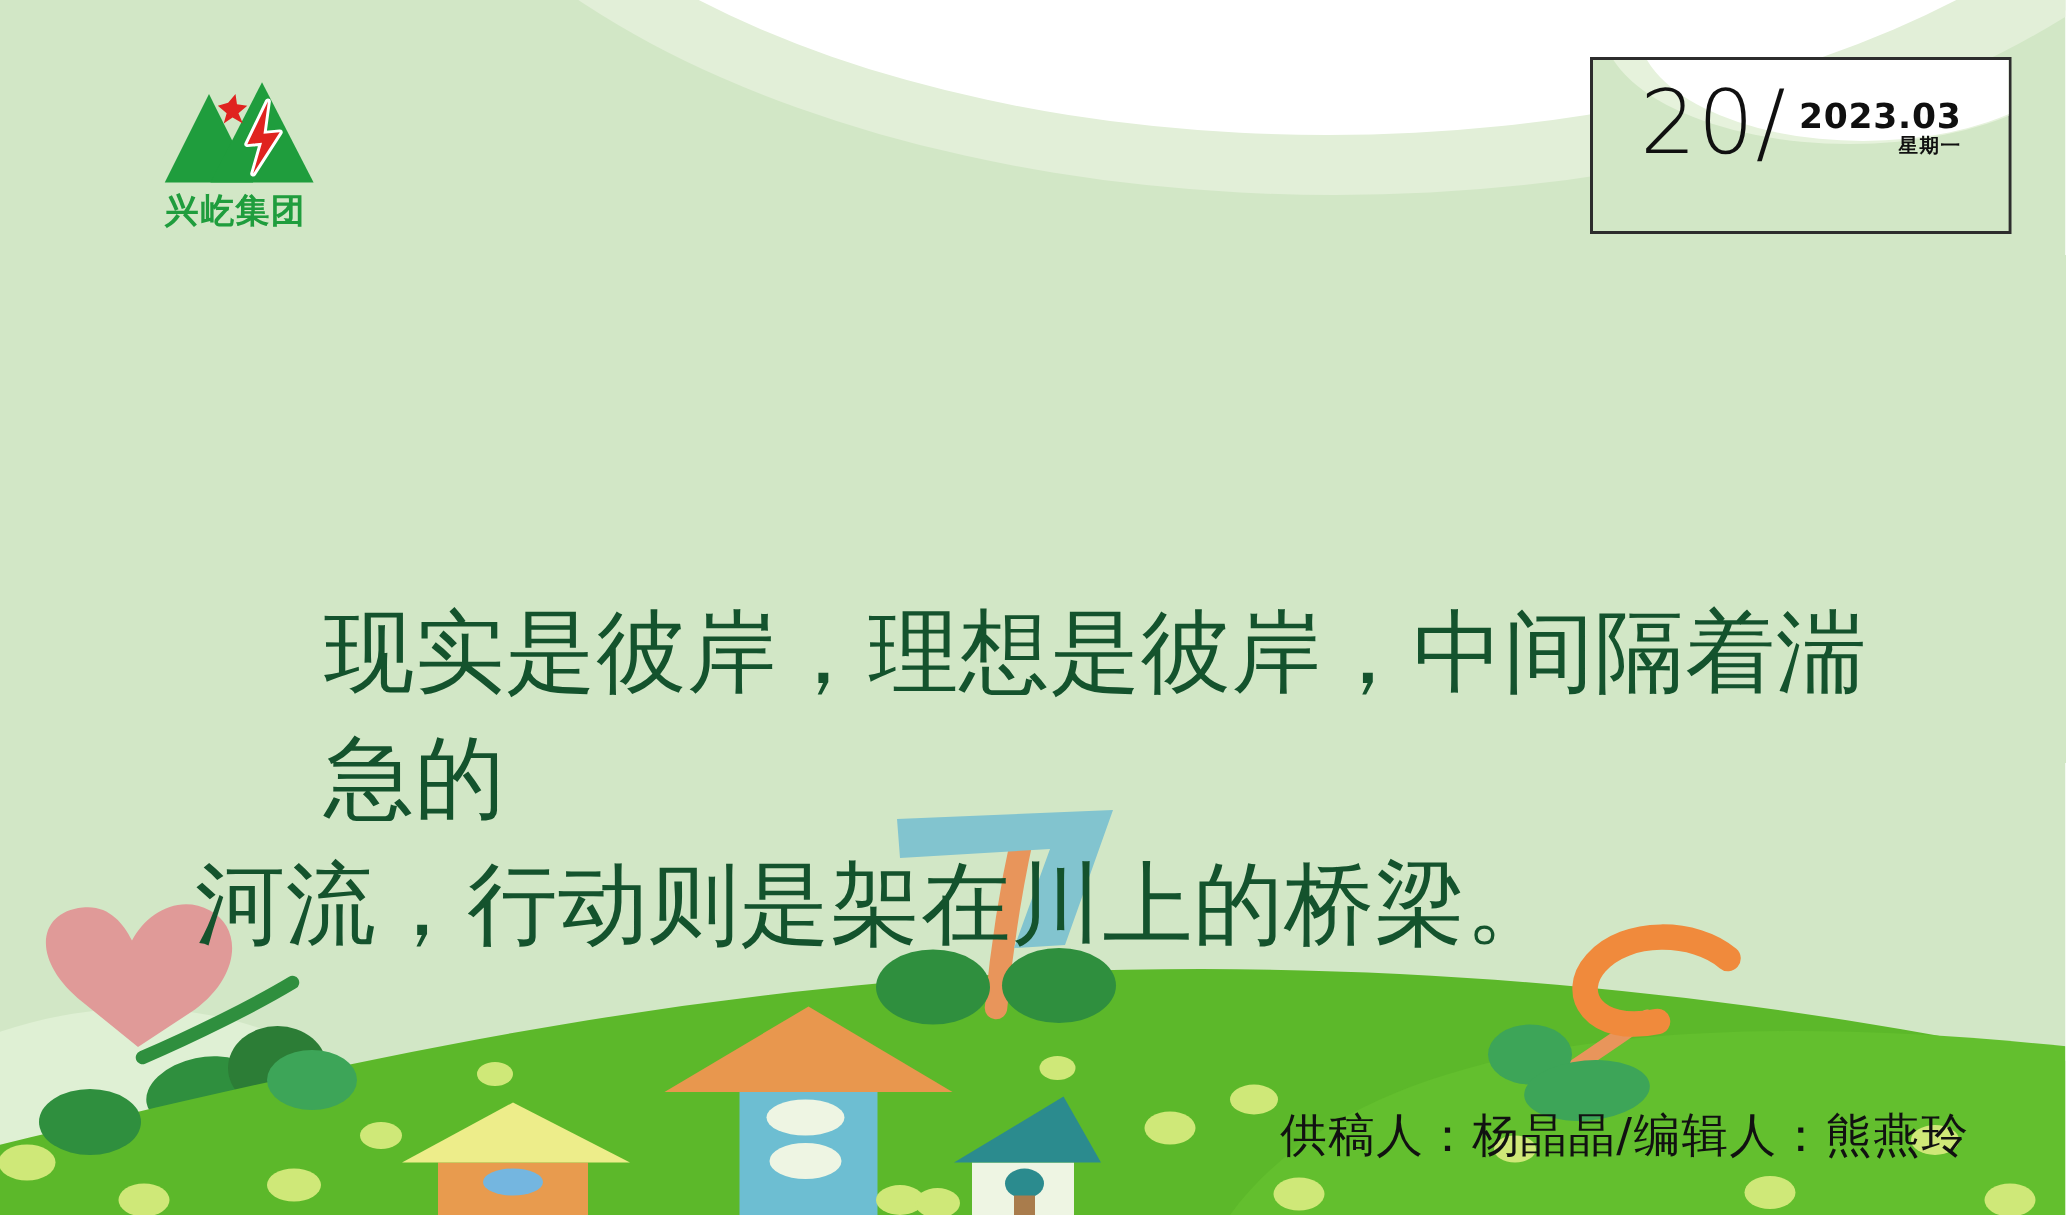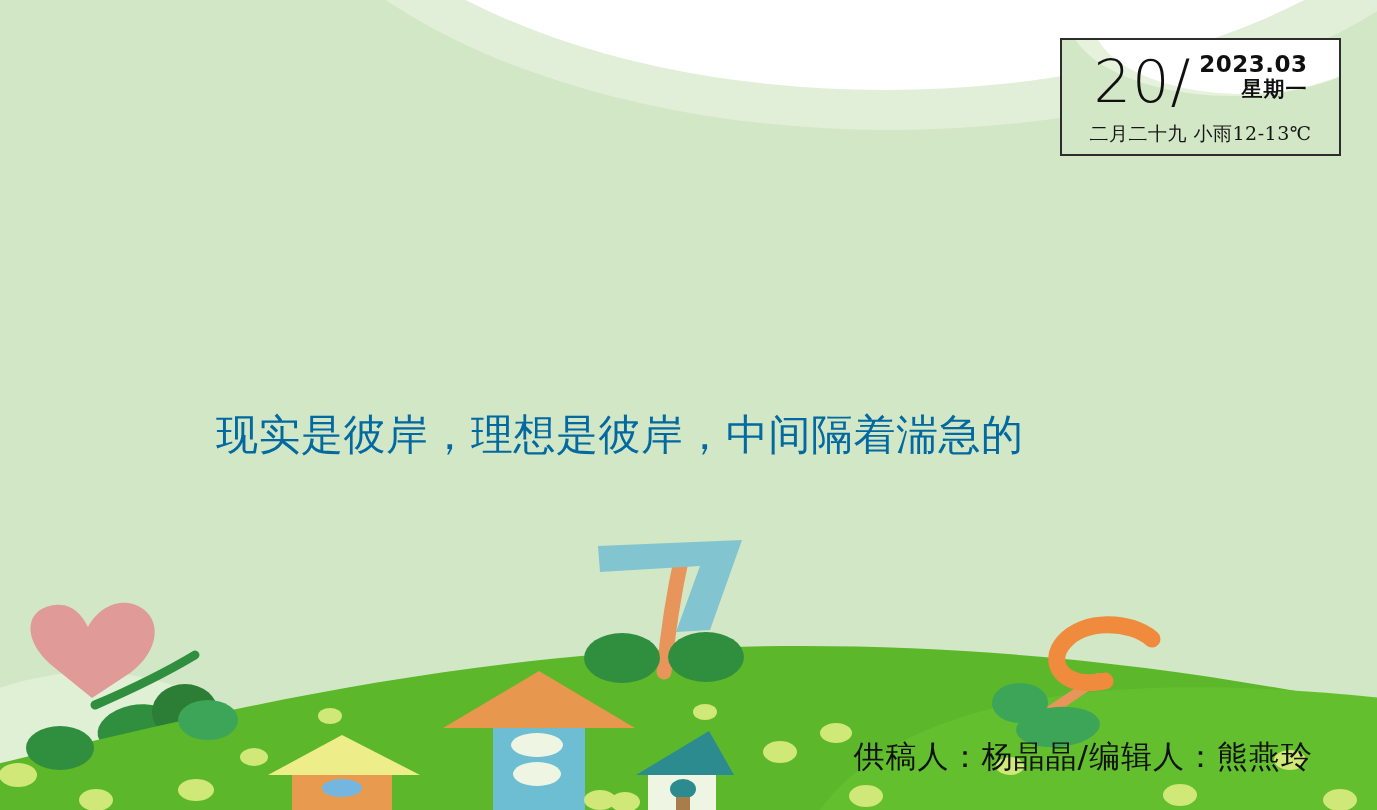--- a/index.html
+++ b/index.html
@@ -109,31 +109,31 @@
     font-size: 59px;
     line-height: 1;
     color: #101010;
     font-weight: 300;
     letter-spacing: 1px;
     margin-top: 6px;
   }
   .dc-right {
     margin-left: 8px;
     text-align: right;
-    margin-top: 6px;
+    margin-top: 20px;
   }
   .dc-ym {
     font-size: 23px;
     font-weight: bold;
     color: #101010;
     line-height: 1.05;
     letter-spacing: 0.5px;
   }
   .dc-week {
-    font-size: 21px;
+    font-size: 13px;
     font-weight: bold;
     color: #101010;
     line-height: 1.25;
     letter-spacing: 1px;
   }
   .dc-row2 {
     position: absolute;
     left: 0; right: 0; bottom: 7px;
     text-align: center;
     font-family: "DejaVu Serif", "Liberation Serif", serif;
@@ -153,23 +153,23 @@
     letter-spacing: 1px;
     z-index: 6;
     white-space: nowrap;
   }
   .bodytext {
     position: absolute;
     left: 130px;
     top: 393px;
     width: 1120px;
     z-index: 6;
-    font-size: 42px;
+    font-size: 60px;
     line-height: 84px;
-    color: #0369a1;
+    color: #14532d;
     letter-spacing: 0.5px;
   }
   .bodytext .indent { padding-left: 86px; }
 
   
   .scene {
     position: absolute;
     left: 0; top: 0;
     width: 1377px; height: 810px;
     z-index: 4;
@@ -191,40 +191,56 @@
 </style>
 </head>
 <body>
 
 <div id="poster">
 
   <div class="topband-b"></div>
   <div class="topband-a"></div>
   <div class="topwhite"></div>
 
+  <div class="logo">
+    <svg viewBox="0 0 120 114" xmlns="http://www.w3.org/2000/svg">
+      <g>
+        <polygon points="42,18 72,78 12,78" fill="#1f9d3d"></polygon>
+        <polygon points="78,10 113,78 43,78" fill="#1f9d3d"></polygon>
+      </g>
+      <g>
+        <path d="M55,24 l5,-6 l1,7 l7,1 l-6,5 l3,7 l-7,-4 l-6,4 l2,-7 l-6,-5 z" fill="#e0231f"></path>
+      </g>
+      <g>
+        <path d="M82,23 L68,52 L78,51 L72,72 L90,44 L79,45 z" fill="#ffffff" stroke="#ffffff" stroke-width="4" stroke-linejoin="round"></path>
+        <path d="M82,23 L68,52 L78,51 L72,72 L90,44 L79,45 z" fill="#e0231f"></path>
+      </g>
+      <text x="60" y="105" text-anchor="middle" font-family="DejaVu Sans, Liberation Sans, sans-serif" font-size="23" font-weight="bold" fill="#1f9d3d" letter-spacing="1">兴屹集团</text>
+    </svg>
+  </div>
 
   <div class="datecard">
     <div class="datecard-bg"></div>
     <div class="dc-band"></div>
     <div class="dc-white"></div>
     <div class="dc-inner">
       <div class="dc-row1">
         <div class="dc-day"><span>20</span><span>/</span></div>
         <div class="dc-right">
           <div class="dc-ym">2023.03</div>
           <div class="dc-week">星期一</div>
         </div>
       </div>
-      <div class="dc-row2">二月二十九  小雨12-13℃</div>
     </div>
   </div>
 
 
   <div class="bodytext">
     <div class="indent">现实是彼岸，理想是彼岸，中间隔着湍急的</div>
+    <div>河流，行动则是架在川上的桥梁。</div>
   </div>
 
   <div class="scene">
     <svg viewBox="0 0 1377 810" xmlns="http://www.w3.org/2000/svg">
       <defs>
         <clipPath id="frameclip">
             <rect x="0" y="0" width="1377" height="810"></rect>
           </clipPath>
       </defs>
       <g clip-path="url(#frameclip)">

